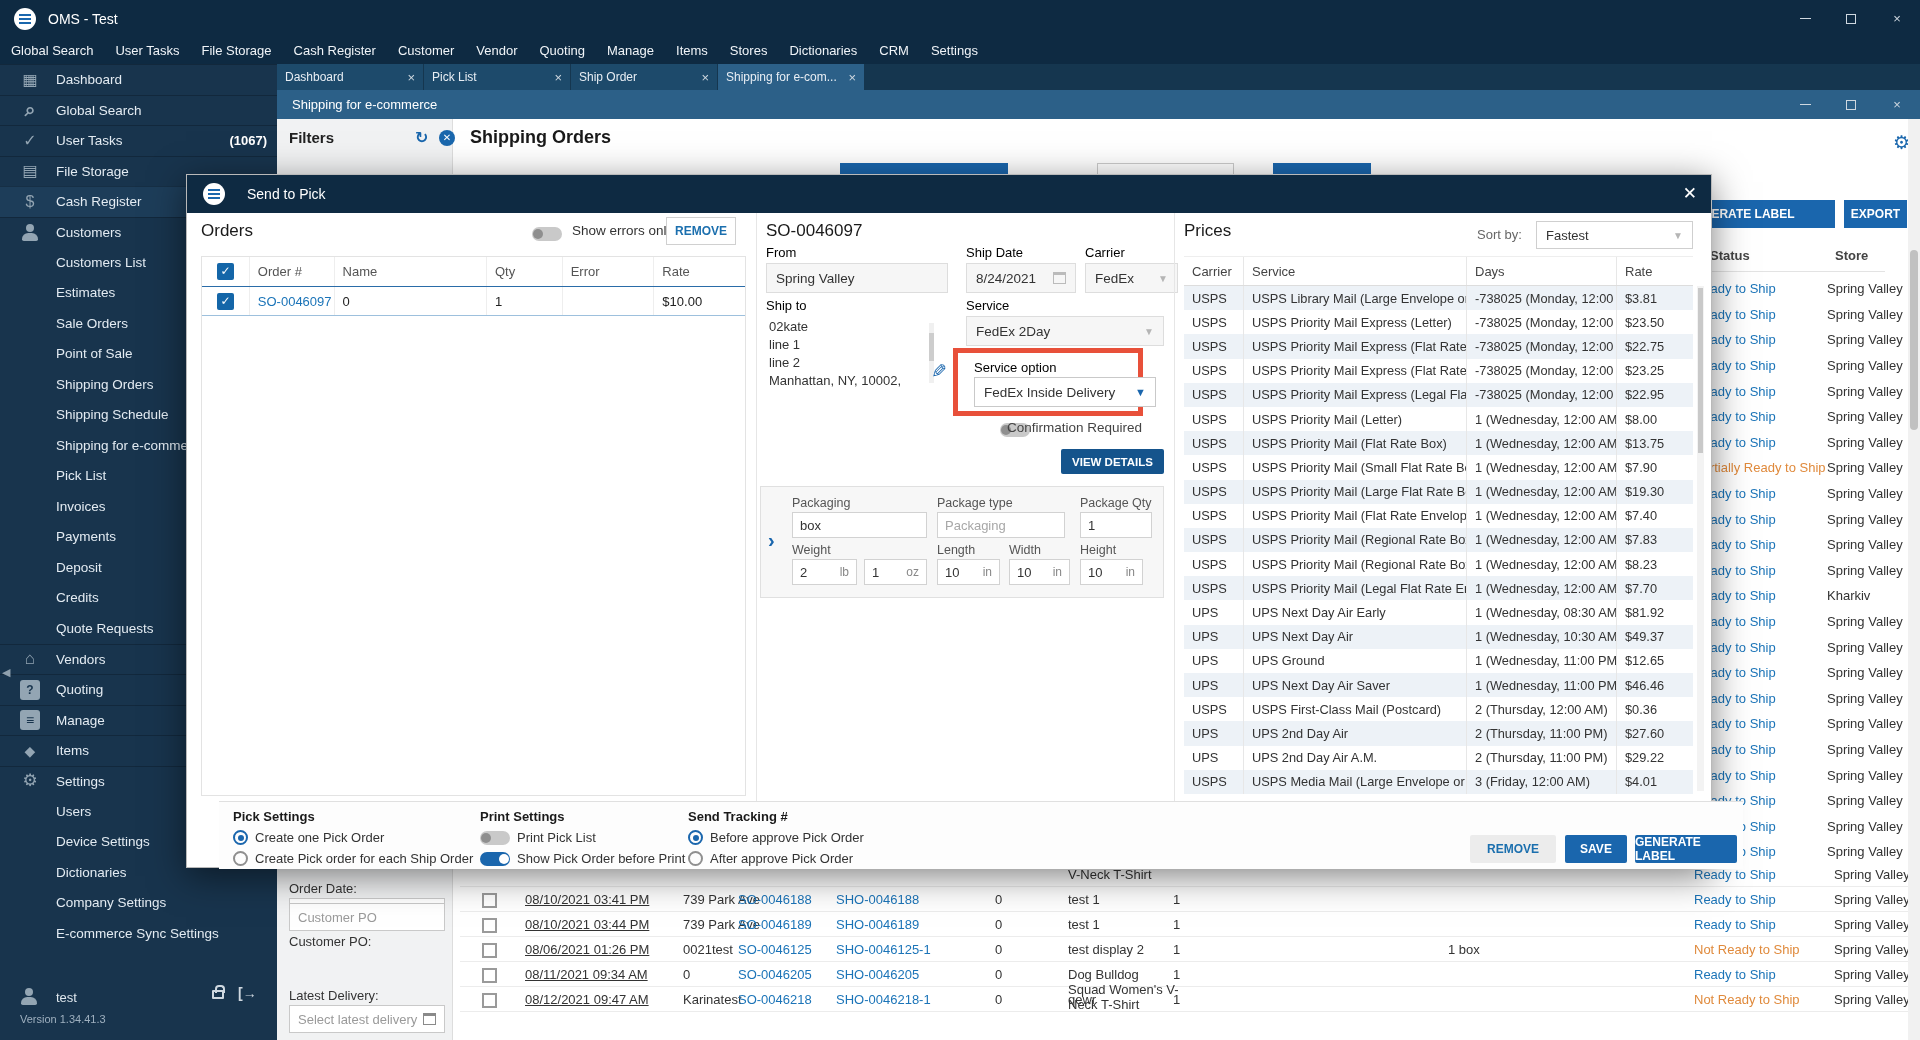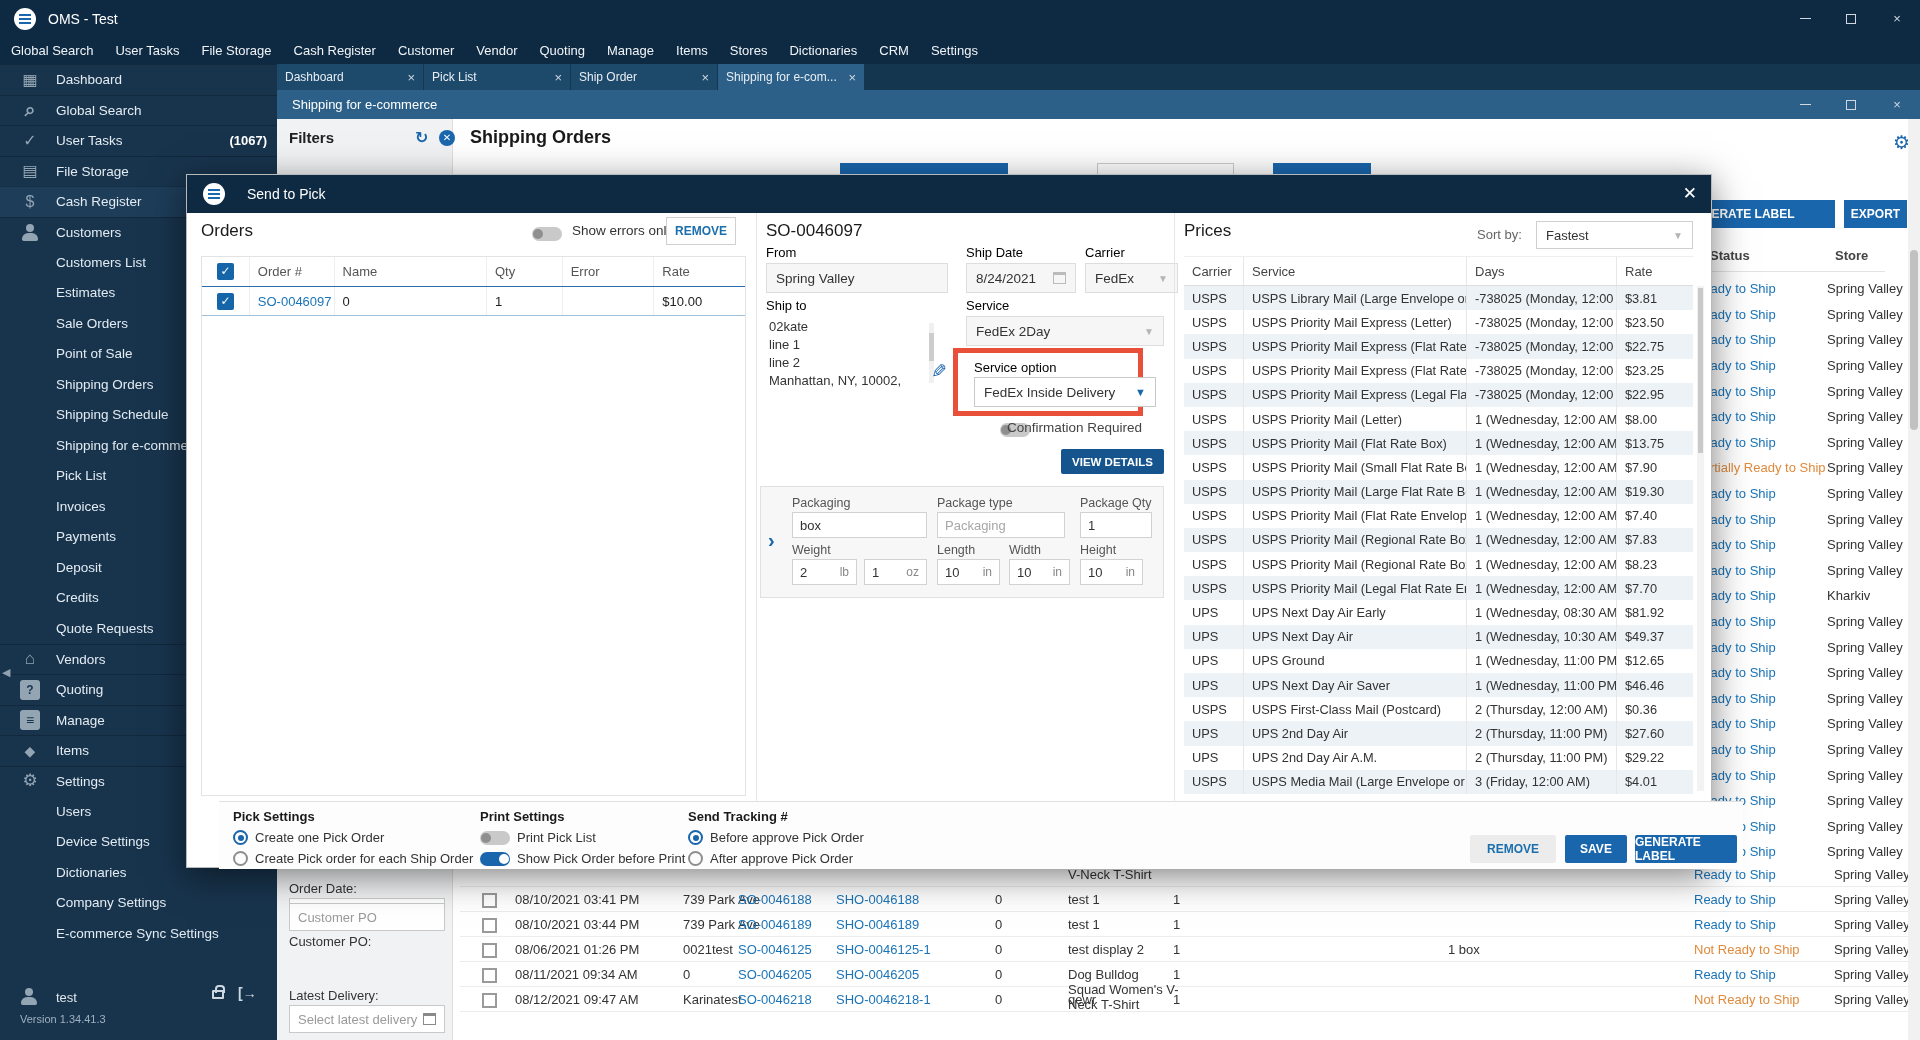--- a/index.html
+++ b/index.html
@@ -99,21 +99,21 @@
   .gridhead-line { position:absolute; left:183px; top:152px; width:1425px; height:1px; background:#e3e3e3; }
   .siderows { position:absolute; left:1410px; top:157px; width:221px; }
   .sdrow { height:25.6px; display:flex; align-items:center; font-size:13px; }
   .sdrow .sst { width:133px; white-space:nowrap; overflow:hidden; margin-left:7px; }
   .sdrow .ssto { width:80px; margin-left:0; color:#333; white-space:nowrap; }
   .blue { color:#1b74b8; } .orange { color:#e08a3c; }
   .bottomrows { position:absolute; left:183px; top:743px; width:1448px; }
   .brow { position:relative; display:flex; align-items:flex-start; border-bottom:1px solid #ececec; padding:5px 0 4px 0; min-height:25px; font-size:13px; color:#333; }
   .bcb { position:absolute; left:22px; top:6px; width:15px; height:15px; border:2px solid #9a9a9a; background:#fff; }
   .bc { position:absolute; white-space:nowrap; }
-  .c-date { left:55px; } .c-name { left:223px; } .c-so { left:278px; } .c-sho { left:376px; }
+  .c-date { left:65px;text-decoration:underline; } .c-name { left:223px; } .c-so { left:278px; } .c-sho { left:376px; }
   .c-z { left:535px; } .c-item { left:608px; width:112px; white-space:normal; line-height:15px; }
   .c-qty { left:713px; } .c-box { left:988px; } .c-st { left:1234px; } .c-store { left:1374px; color:#333; }
   .link { color:#1b74b8; }
   .mainscroll { position:absolute; left:1908px; top:119px; width:12px; height:921px; background:#f1f1f1; z-index:2; }
   .mainscroll .thumb { position:absolute; left:2px; top:131px; width:8px; height:180px; background:#c1c1c1; border-radius:4px; }
 
   
   .dialog { position:absolute; left:186px; top:174px; width:1526px; height:694px; background:#fff;
     box-shadow:0 8px 34px rgba(0,0,0,.5); z-index:50; border:1px solid #b9b9b9; }
   .dlg-title { position:absolute; left:0; top:0; width:100%; height:38px; background:#0e2a42; color:#fff;

